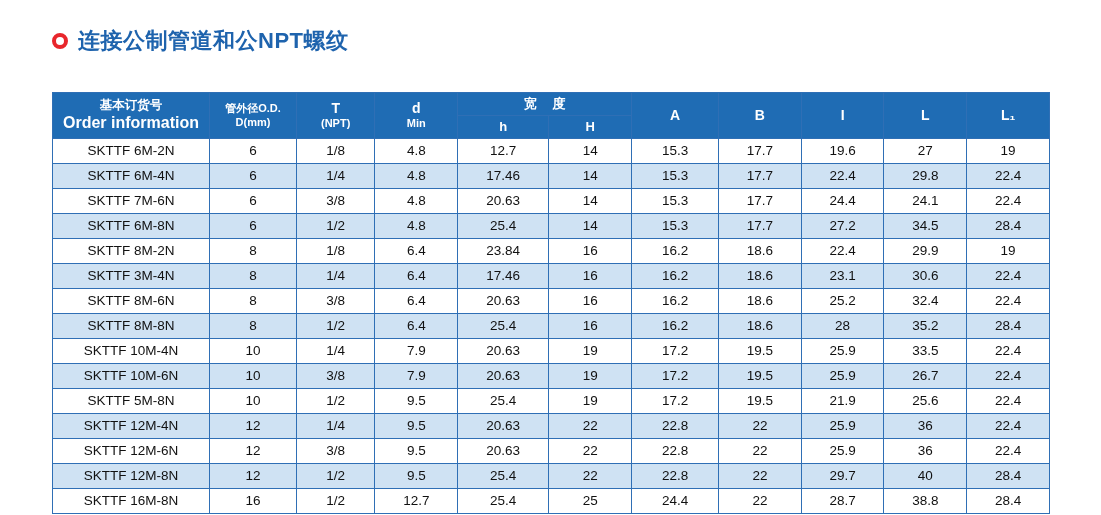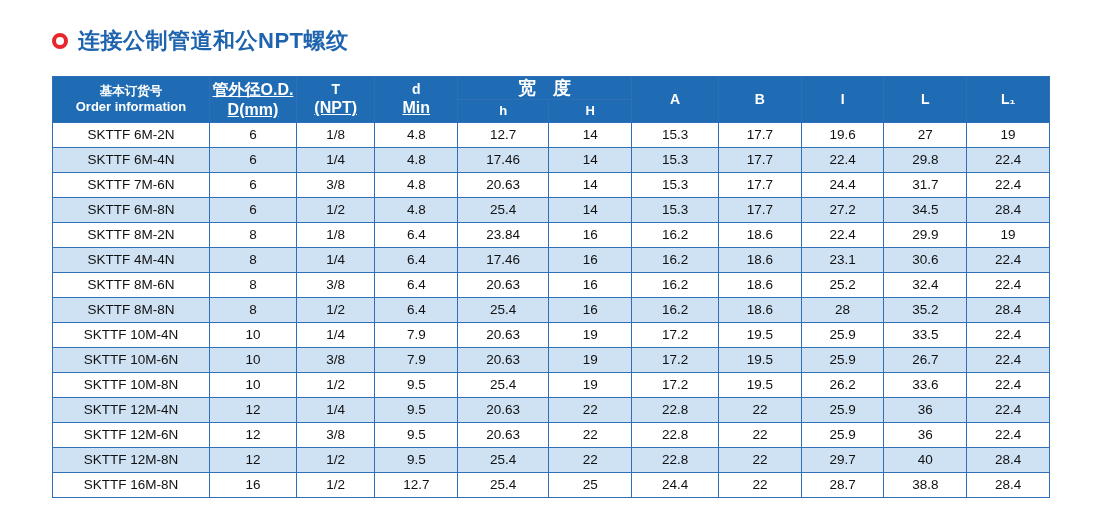--- a/index.html
+++ b/index.html
@@ -47,21 +47,21 @@
     color: #1e63ad;
     letter-spacing: 0.5px;
     line-height: 1;
     white-space: nowrap;
   }
 
   
   .table-wrap {
     position: absolute;
     left: 52px;
-    top: 76px;
+    top: 92px;
     width: 998px;
   }
   table.spec {
     border-collapse: collapse;
     width: 998px;
     table-layout: fixed;
     font-size: 13px;
   }
   table.spec th, table.spec td {
     border: 1px solid #2f6fb5;
@@ -80,24 +80,24 @@
     height: 44px;
   }
   .hdr-two-line {
     display: flex;
     flex-direction: column;
     align-items: center;
     justify-content: center;
     line-height: 1.25;
   }
   .hdr-cn { font-size: 12.5px; }
-  .hdr-en { font-size: 13px; }
-  .hdr-sub { font-size: 16px; text-decoration: underline; }
+  .hdr-en { font-size: 16px; }
+  .hdr-sub { font-size: 11px; }
   .hdr-single { font-size: 14px; }
-  .hdr-wide { font-size: 18px; letter-spacing: 6px; padding-left: 6px; }
+  .hdr-wide { font-size: 13px; letter-spacing: 6px; padding-left: 6px; }
 
   tbody td {
     height: 24px;
     font-size: 13.5px;
     color: #111;
     background: #ffffff;
   }
   tbody tr.alt td {
     background: #cfe2f3;
   }
@@ -212,21 +212,21 @@
           <tr>
             <td class="first">SKTTF 7M-6N</td>
             <td>6</td>
             <td>3/8</td>
             <td>4.8</td>
             <td>20.63</td>
             <td>14</td>
             <td>15.3</td>
             <td>17.7</td>
             <td>24.4</td>
-            <td>31.7</td>
+            <td>24.1</td>
             <td>22.4</td>
           </tr>
           <tr class="alt">
             <td class="first">SKTTF 6M-8N</td>
             <td>6</td>
             <td>1/2</td>
             <td>4.8</td>
             <td>25.4</td>
             <td>14</td>
             <td>15.3</td>
@@ -242,21 +242,21 @@
             <td>6.4</td>
             <td>23.84</td>
             <td>16</td>
             <td>16.2</td>
             <td>18.6</td>
             <td>22.4</td>
             <td>29.9</td>
             <td>19</td>
           </tr>
           <tr class="alt">
-            <td class="first">SKTTF 4M-4N</td>
+            <td class="first">SKTTF 3M-4N</td>
             <td>8</td>
             <td>1/4</td>
             <td>6.4</td>
             <td>17.46</td>
             <td>16</td>
             <td>16.2</td>
             <td>18.6</td>
             <td>23.1</td>
             <td>30.6</td>
             <td>22.4</td>
@@ -307,30 +307,30 @@
             <td>7.9</td>
             <td>20.63</td>
             <td>19</td>
             <td>17.2</td>
             <td>19.5</td>
             <td>25.9</td>
             <td>26.7</td>
             <td>22.4</td>
           </tr>
           <tr>
-            <td class="first">SKTTF 10M-8N</td>
+            <td class="first">SKTTF 5M-8N</td>
             <td>10</td>
             <td>1/2</td>
             <td>9.5</td>
             <td>25.4</td>
             <td>19</td>
             <td>17.2</td>
             <td>19.5</td>
-            <td>26.2</td>
-            <td>33.6</td>
+            <td>21.9</td>
+            <td>25.6</td>
             <td>22.4</td>
           </tr>
           <tr class="alt">
             <td class="first">SKTTF 12M-4N</td>
             <td>12</td>
             <td>1/4</td>
             <td>9.5</td>
             <td>20.63</td>
             <td>22</td>
             <td>22.8</td>

